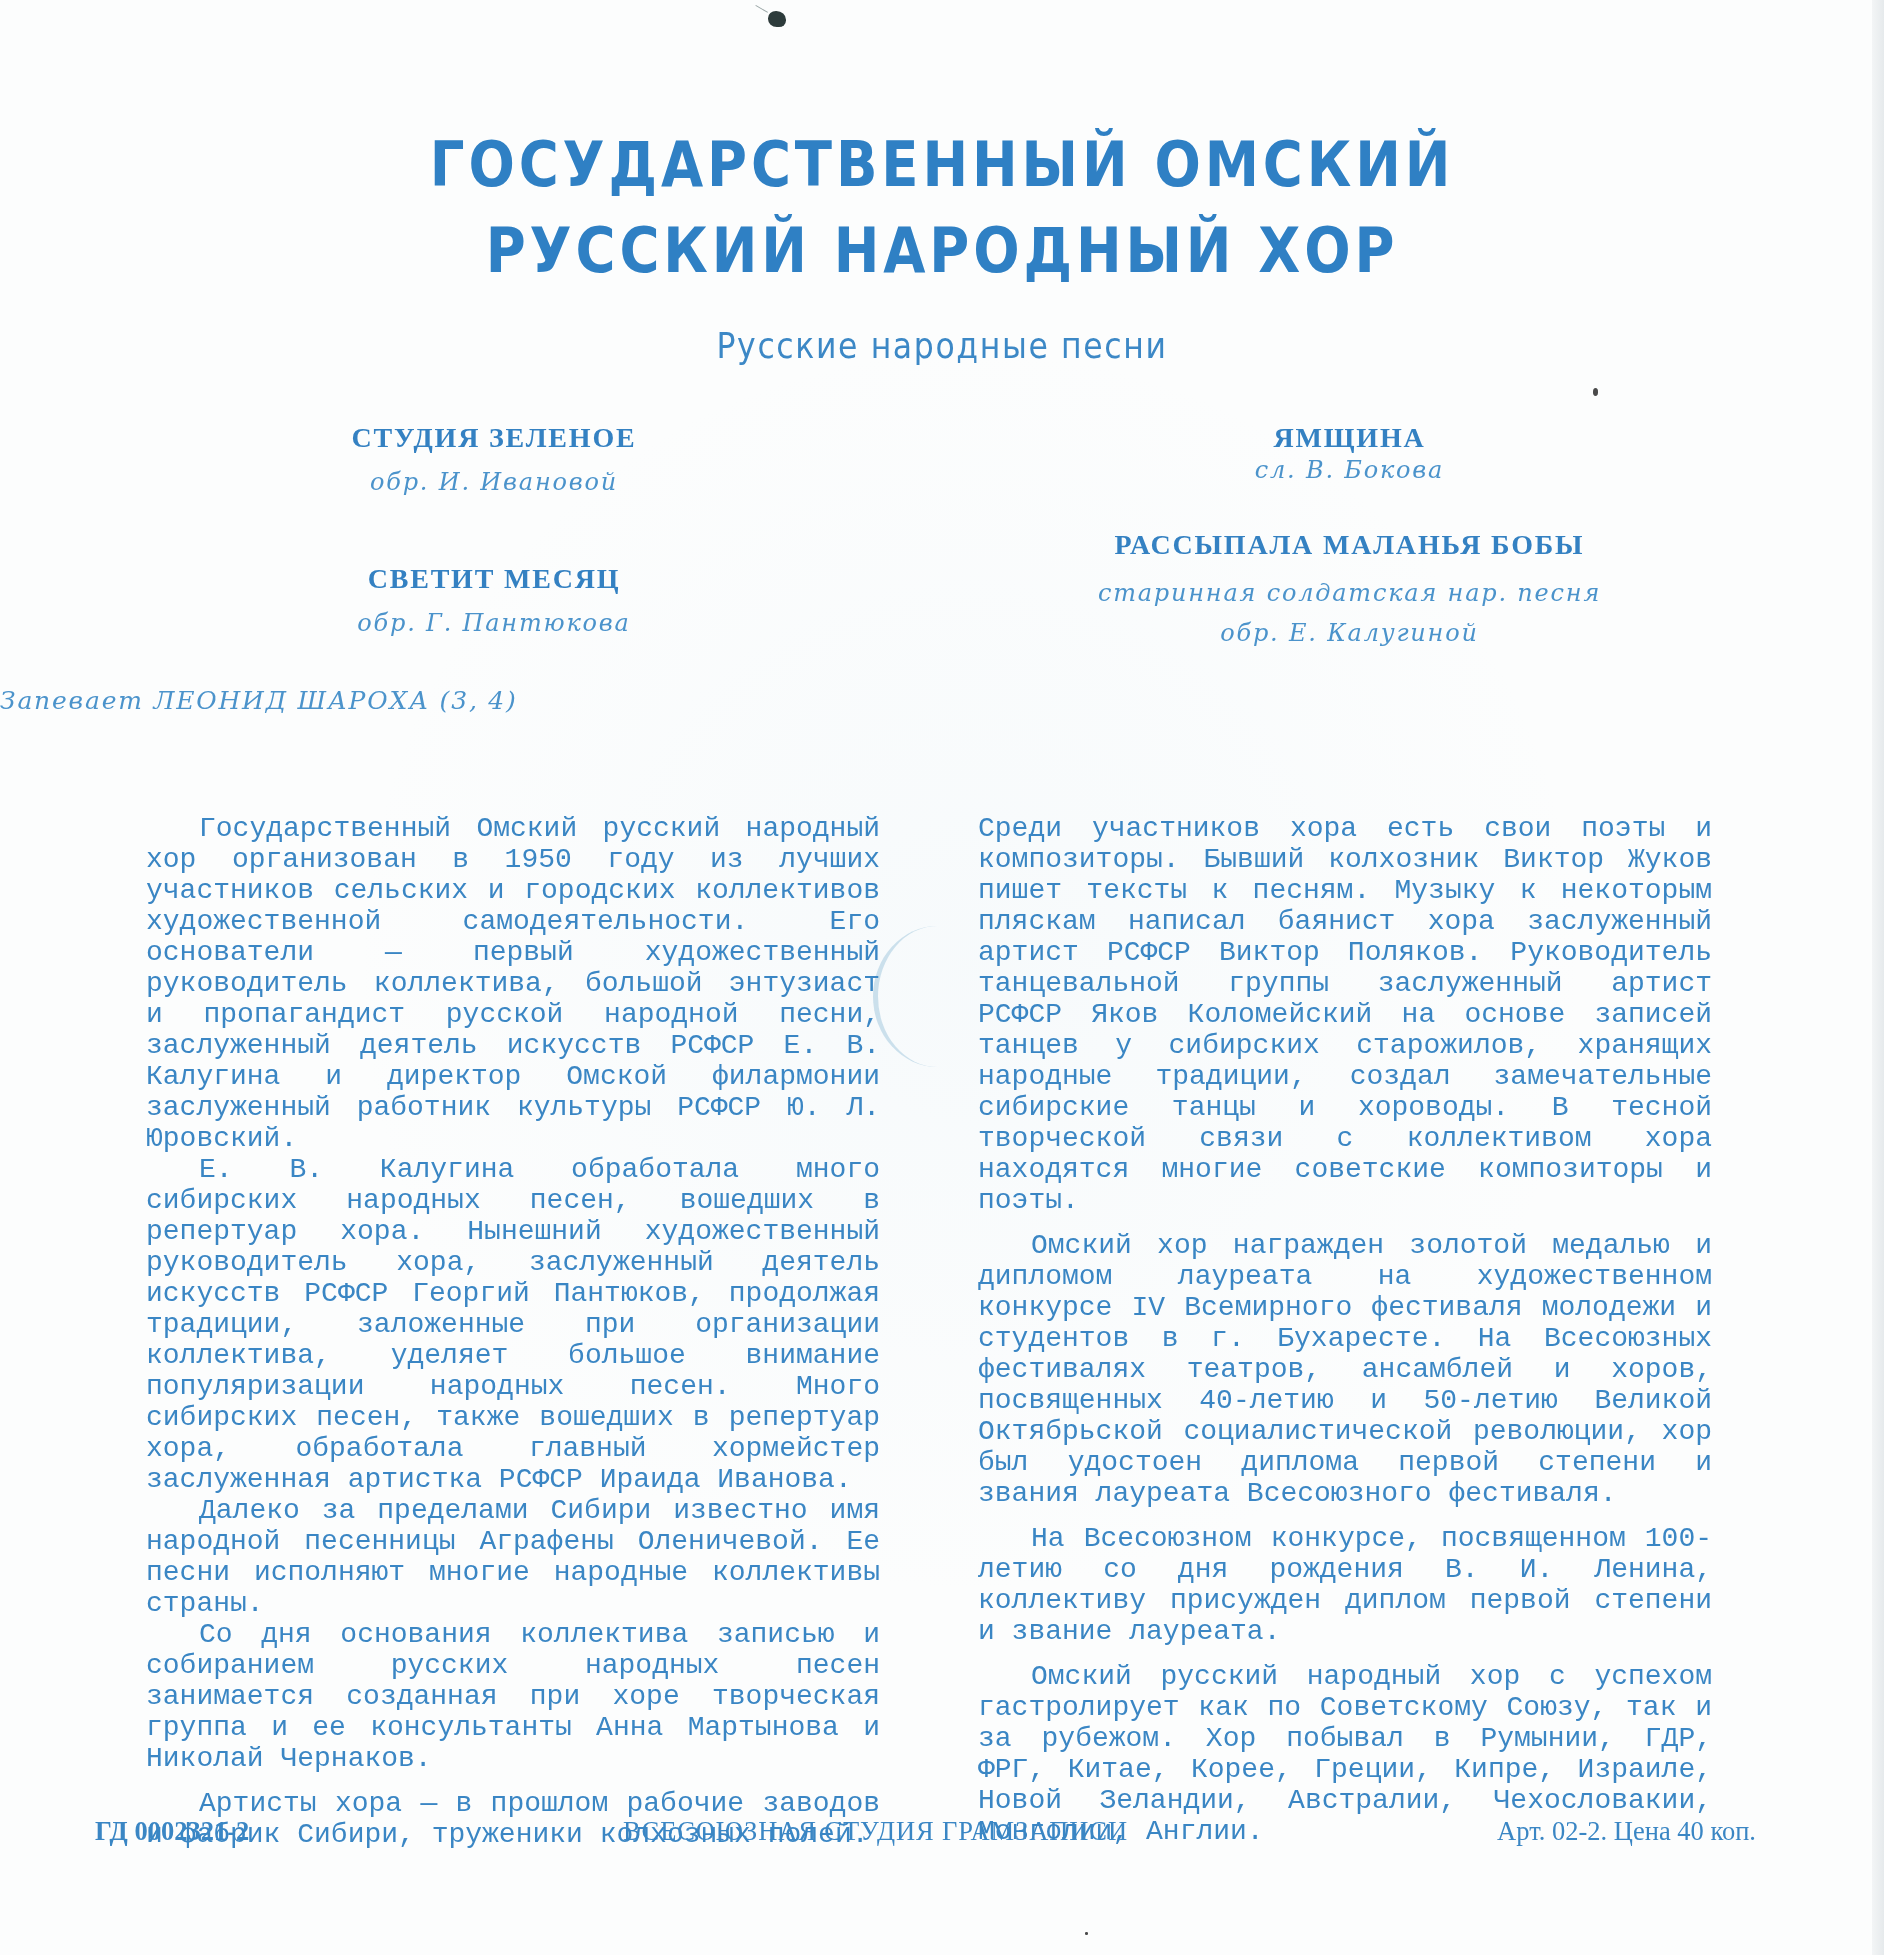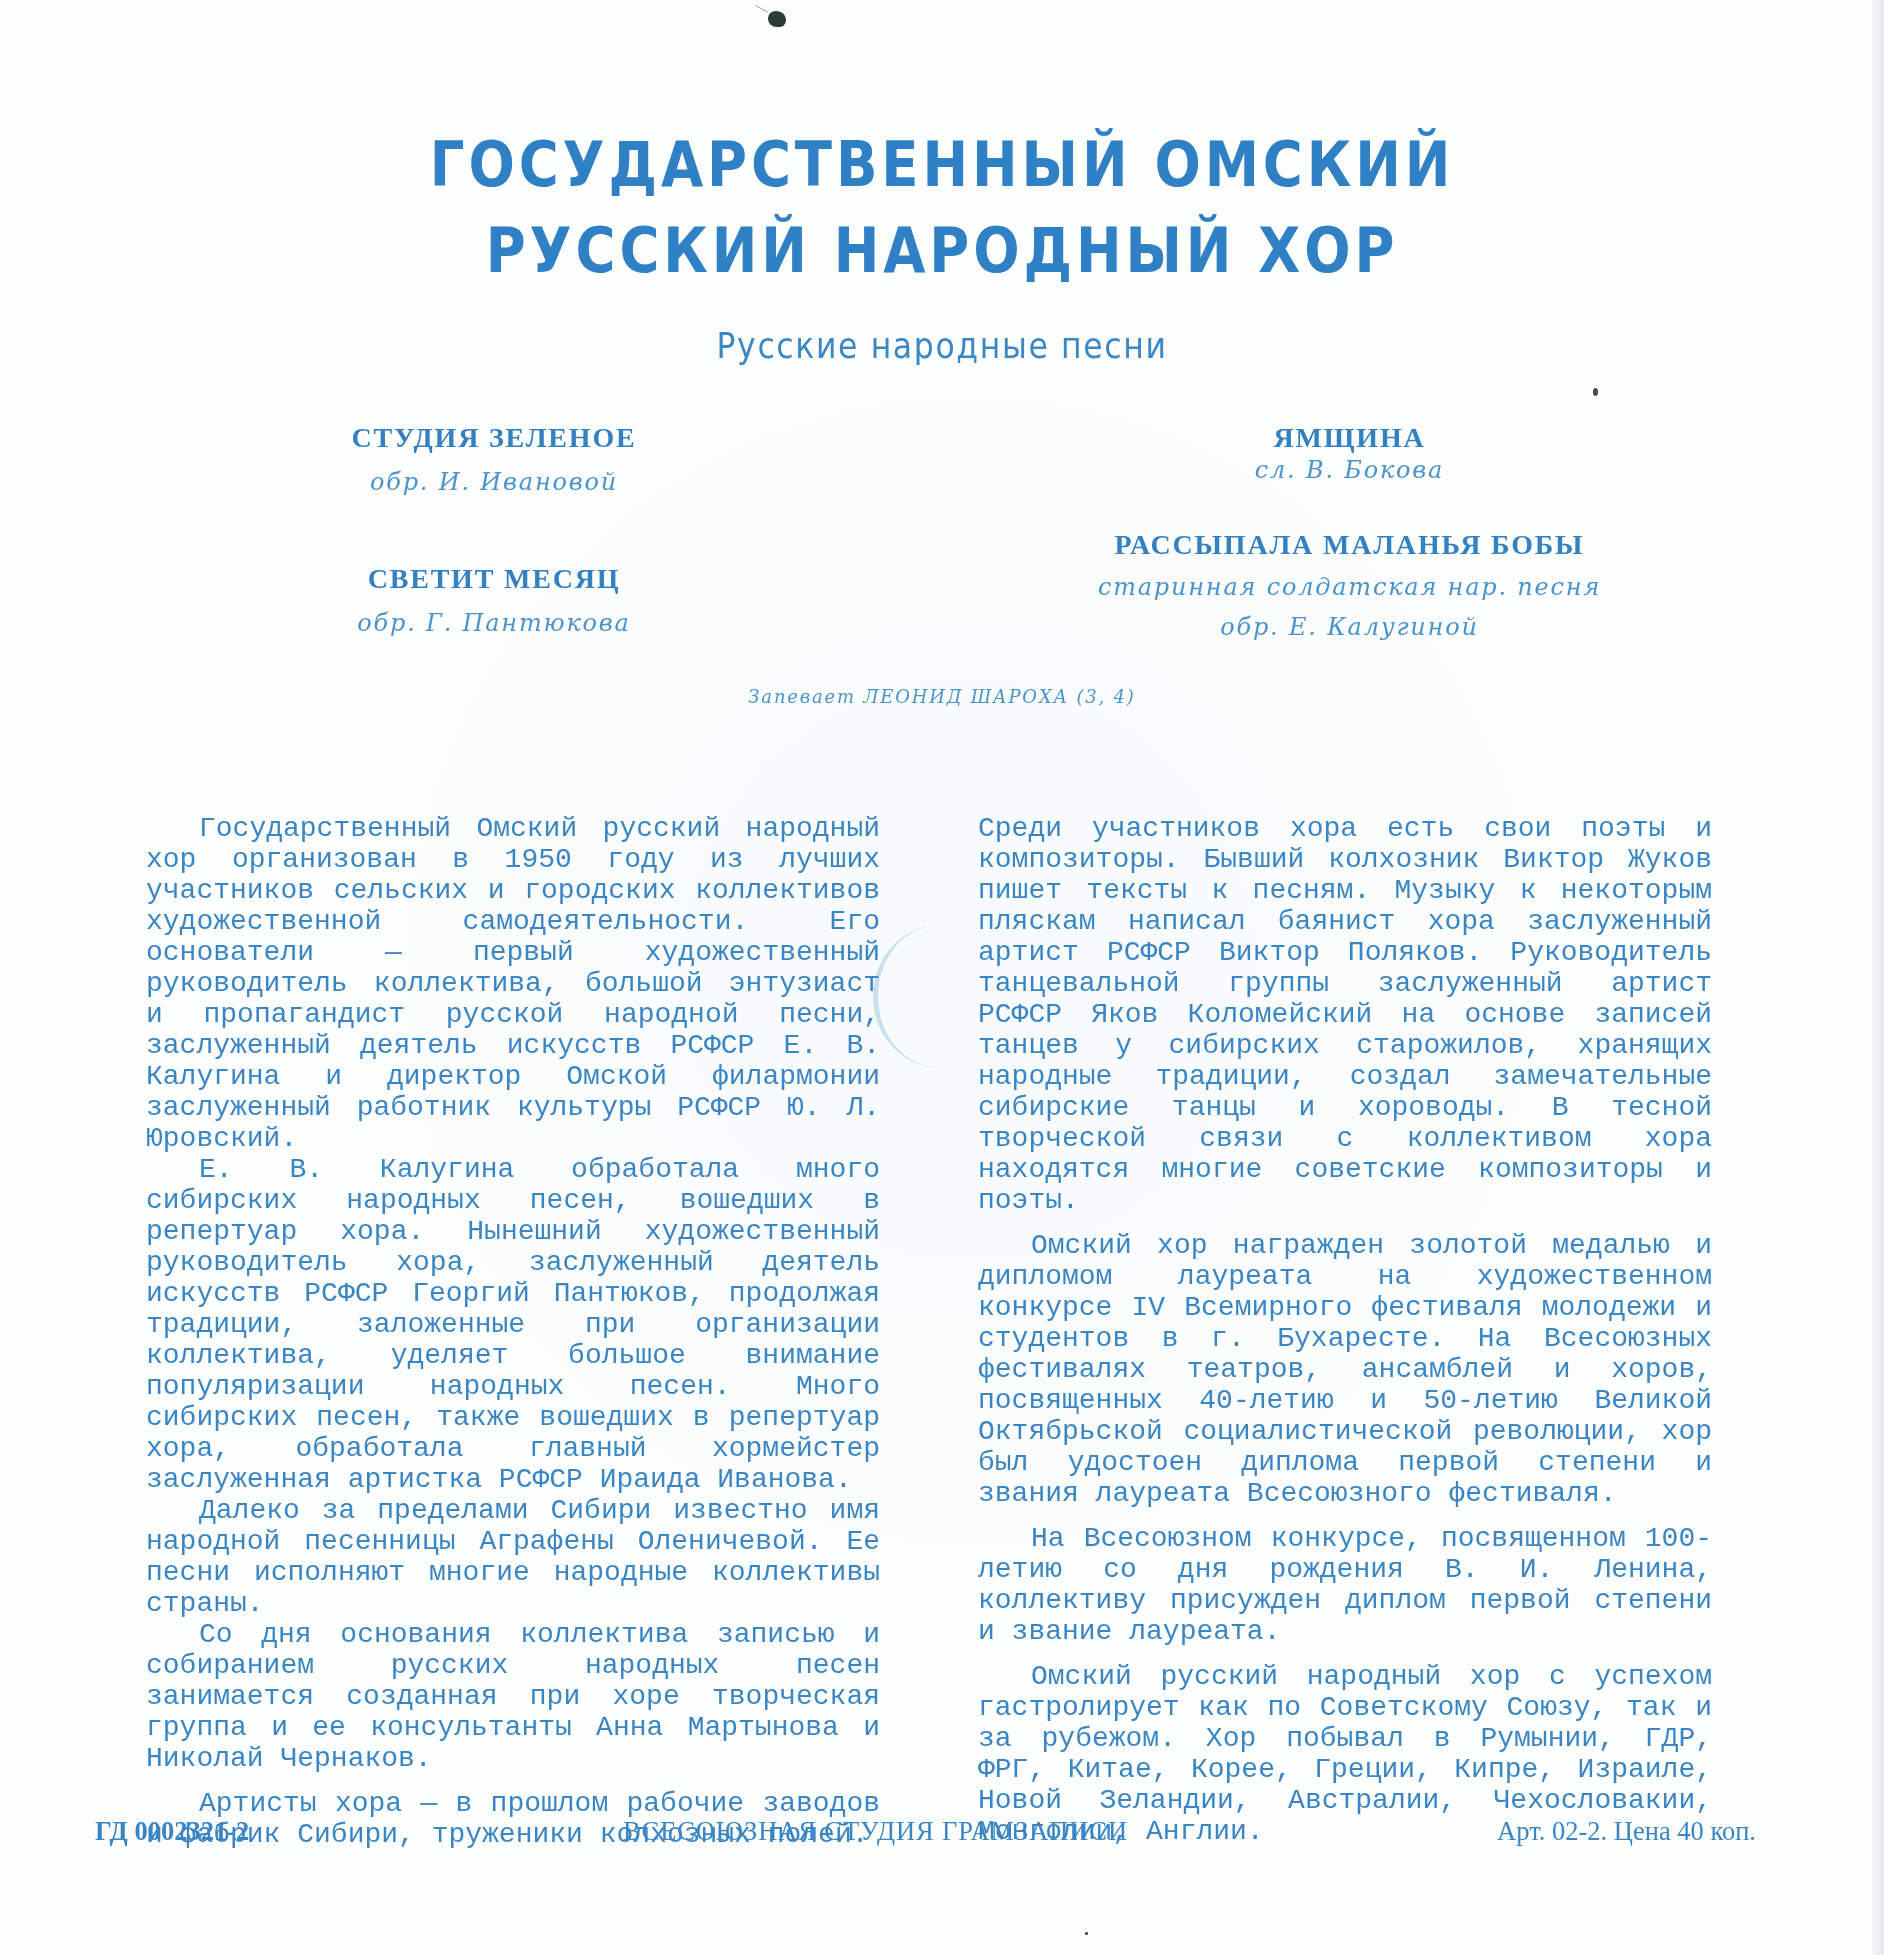--- a/index.html
+++ b/index.html
@@ -55,23 +55,22 @@
   .song .name {
     font-family: "Liberation Serif", serif; font-weight: bold;
     font-size: 28px; letter-spacing: 1.8px; color: #3481c2;
   }
   .song .credit {
     font-family: "DejaVu Serif", serif; font-style: italic;
     font-size: 24px; letter-spacing: 1.8px; color: #4b93cb;
   }
   .soloist {
     position: absolute; left: 0; width: 1884px; top: 686px;
-    text-align: center;
     font-family: "DejaVu Serif", serif; font-style: italic;
-    font-size: 18px; letter-spacing: 1.8px; color: #4b93cb;
+    font-size: 25px; letter-spacing: 1.8px; color: #4b93cb;
   }
   .col {
     position: absolute; top: 813px; width: 734px;
     font-family: Liberation Mono, monospace;
     font-size: 28px; line-height: 31px;
     color: #3a86c4; text-align: justify;
   }
   .col p { margin: 0; text-indent: 53px; }
   .col p.cont { text-indent: 0; }
   .col p.gap { margin-top: 14px; }
@@ -113,21 +112,21 @@
     <div class="credit" style="margin-top:14px;">обр. Г. Пантюкова</div>
   </div>
 
   <div class="song" style="left:1085px;top:422px;width:529px;">
     <div class="name">ЯМЩИНА</div>
     <div class="credit" style="margin-top:1.8px;">сл. В. Бокова</div>
   </div>
 
   <div class="song" style="left:1085px;top:529px;width:529px;">
     <div class="name">РАССЫПАЛА МАЛАНЬЯ БОБЫ</div>
-    <div class="credit" style="margin-top:12px;">старинная солдатская нар. песня</div>
+    <div class="credit" style="margin-top:18px;">старинная солдатская нар. песня</div>
     <div class="credit" style="margin-top:12.4px;">обр. Е. Калугиной</div>
   </div>
 
   <div class="soloist">Запевает ЛЕОНИД ШАРОХА (3, 4)</div>
 
   <div class="col col-left">
     <p>Государственный Омский русский народный хор организован в 1950 году из лучших участников сельских и городских коллективов художественной самодеятельности. Его основатели — первый художественный руководитель коллектива, большой энтузиаст и пропагандист русской народной песни, заслуженный деятель искусств РСФСР Е. В. Калугина и директор Омской филармонии заслуженный работник культуры РСФСР Ю. Л. Юровский.</p>
     <p>Е. В. Калугина обработала много сибирских народных песен, вошедших в репертуар хора. Нынешний художественный руководитель хора, заслуженный деятель искусств РСФСР Георгий Пантюков, продолжая традиции, заложенные при организации коллектива, уделяет большое внимание популяризации народных песен. Много сибирских песен, также вошедших в репертуар хора, обработала главный хормейстер заслуженная артистка РСФСР Ираида Иванова.</p>
     <p>Далеко за пределами Сибири известно имя народной песенницы Аграфены Олениче­вой. Ее песни исполняют многие народные коллективы страны.</p>
     <p>Со дня основания коллектива записью и собиранием русских народных песен занимается созданная при хоре творческая группа и ее консультанты Анна Мартынова и Николай Чернаков.</p>

